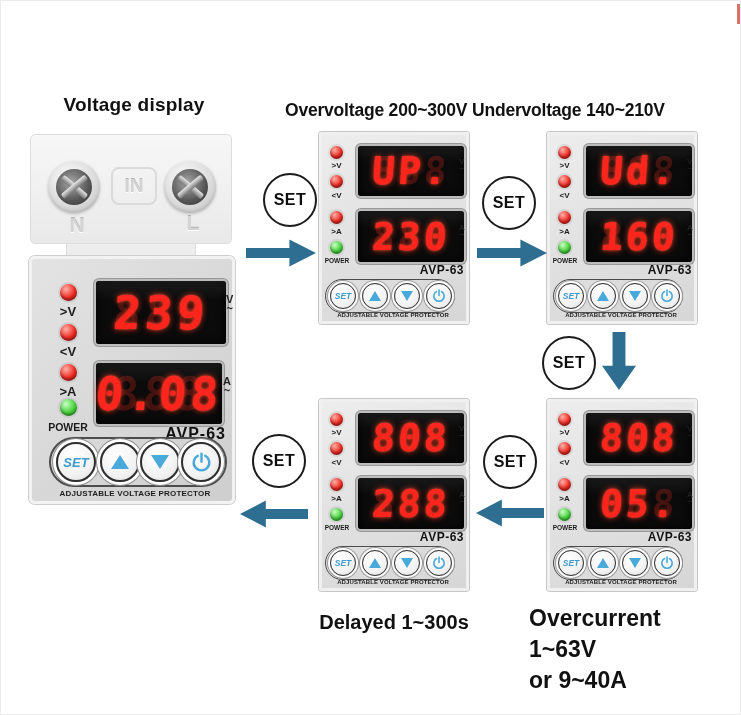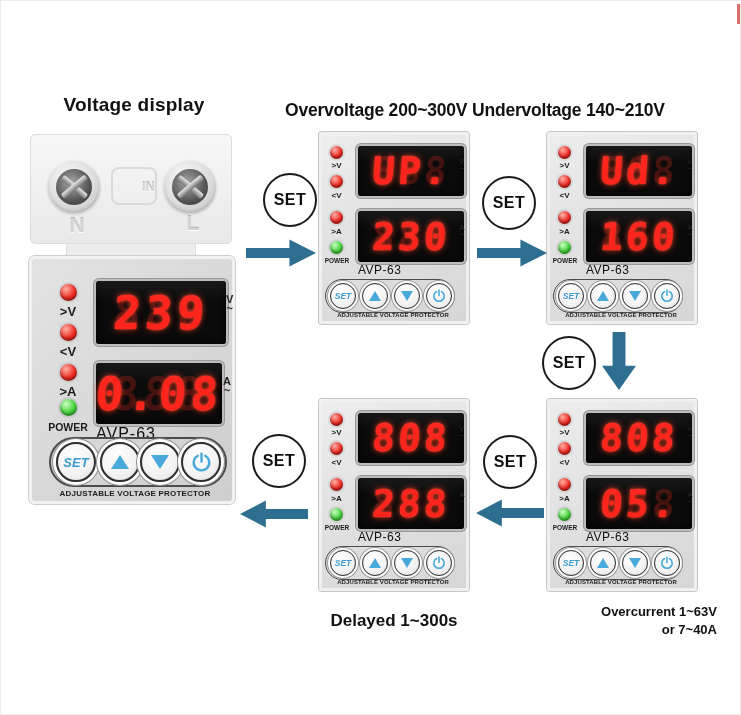--- a/index.html
+++ b/index.html
@@ -8,23 +8,23 @@
     position:relative; width:741px; height:715px; background:#fff;
     font-family:"Liberation Sans", sans-serif; color:#111;
     border:1px solid #ececec; overflow:hidden;
   }
   
   .h-title{position:absolute;left:30px;top:93px;width:206px;text-align:center;
     font-size:19px;font-weight:bold;letter-spacing:.2px;}
   .h-top{position:absolute;left:284px;top:99px;width:450px;font-size:17.5px;
     font-weight:bold;white-space:nowrap;letter-spacing:-.2px;}
   .h-delayed{position:absolute;left:312px;top:610px;width:162px;text-align:center;
-    font-size:17px;font-weight:bold;}
-  .h-oc{position:absolute;left:528px;top:602px;width:188px;text-align:right;
-    font-size:13px;font-weight:bold;line-height:1.35;}
+    font-size:20px;font-weight:bold;}
+  .h-oc{position:absolute;left:528px;top:602px;width:188px;text-align:left;
+    font-size:23px;font-weight:bold;line-height:1.35;}
   
   .setc{position:absolute;width:54px;height:54px;border:2.5px solid #1b1b1b;border-radius:50%;
     background:#fff;display:flex;align-items:center;justify-content:center;
     font-size:16px;font-weight:600;letter-spacing:.5px;color:#0e0e0e;}
   .s1{left:262px;top:172px}.s2{left:481px;top:175px}.s3{left:541px;top:335px}
   .s4{left:482px;top:434px}.s5{left:251px;top:433px}
   
   .arrow{position:absolute;background:#2e6f91;}
   .arrow-right{width:70px;height:32px;
     clip-path:polygon(0 34%,62% 34%,62% 8%,100% 50%,62% 92%,62% 66%,0 66%);}
@@ -43,21 +43,21 @@
   .disp{position:absolute;background:#0b0b0b;border-radius:3px;
     box-shadow:inset 0 0 10px #000,0 0 0 2px #bdbdbd,0 0 0 3px #989898;}
   .disp::after{content:"";position:absolute;inset:0;
     background:linear-gradient(180deg,rgba(255,255,255,.07),transparent 32%);}
   .ghost,.lit{position:absolute;inset:0;display:flex;align-items:center;justify-content:center;
     font-family:"DejaVu Sans Mono",monospace;font-weight:bold;transform:skewX(-4deg);}
   .ghost{color:#431310;}
   .lit{color:#ff241c;text-shadow:0 0 6px rgba(255,60,35,.85),0 0 2px rgba(255,90,60,.9);}
   .unit{position:absolute;font-weight:bold;color:#222;line-height:.85;text-align:center;
     display:flex;flex-direction:column;align-items:center;}
-  .model{position:absolute;text-align:left;font-weight:400;color:#101010;}
+  .model{position:absolute;text-align:right;font-weight:700;color:#101010;}
   .btnrow{position:absolute;border:2px solid #4c4c4c;border-radius:26px;}
   .btn{position:absolute;border-radius:50%;border:2px solid #2f2f2f;
     background:radial-gradient(circle at 40% 33%,#ffffff,#f2f2f2 60%,#dcdcdc);
     box-shadow:0 0 0 3px #fdfdfd,0 0 0 4px #8f8f8f;
     display:flex;align-items:center;justify-content:center;}
   .btxt{font-weight:bold;color:#3d9bcd;font-style:italic;}
   .tri-up,.tri-down{display:block;width:0;height:0;}
   .footerline{position:absolute;text-align:center;font-weight:bold;color:#1d1d1d;}
   .screw{position:absolute;border-radius:50%;
     background:radial-gradient(circle at 40% 33%,#fbfbfb,#dcdcdc 55%,#bfbfbf);
@@ -70,21 +70,21 @@
   .screw .core::after{transform:rotate(-40deg);}
   .emboss{color:#d3d3d3;font-weight:bold;text-shadow:0 1px 0 #fff,0 -1px 0 #b2b2b2;}
   .tframe{position:absolute;border:2px solid #dadada;border-radius:8px;
     display:flex;align-items:center;justify-content:center;}
   
   .mdev{position:absolute;left:25px;top:131px;width:212px;height:458px;}
   .mdev .tblock{position:absolute;left:4px;top:2px;width:202px;height:110px;
     background:linear-gradient(#f7f7f7,#e9e9e9);border:1px solid #ddd;border-radius:5px;}
   .mdev .scr-l{left:17px;top:26px;width:52px;height:52px;}
   .mdev .scr-r{left:133px;top:26px;width:52px;height:52px;}
-  .mdev .inframe{left:80px;top:32px;width:46px;height:38px;font-size:13px;justify-content:flex-end;}
+  .mdev .inframe{left:80px;top:32px;width:46px;height:38px;font-size:19px;}
   .mdev .tn{position:absolute;left:31px;top:78px;width:30px;text-align:center;font-size:21px;}
   .mdev .tl{position:absolute;left:147px;top:76px;width:30px;text-align:center;font-size:21px;}
   .mdev .neck{position:absolute;left:40px;top:112px;width:130px;height:14px;background:#ededed;
     border-left:1px solid #ddd;border-right:1px solid #ddd;}
   .mdev .mbody{position:absolute;left:3px;top:124px;width:206px;height:248px;
     background:linear-gradient(135deg,#e3e3e3,#cecece);border:3px solid #f2f2f2;
     border-radius:6px;box-shadow:0 0 0 1px #cfcfcf;}
   .mdev .led{width:17px;height:17px;}
   .mdev .l1{left:28px;top:25px}.mdev .l2{left:28px;top:65px}
   .mdev .l3{left:28px;top:105px}.mdev .l4{left:28px;top:140px}
@@ -406,17 +406,17 @@
 
   <div class="arrow arrow-right a1"></div>
   <div class="arrow arrow-right a2"></div>
   <div class="arrow arrow-down a3"></div>
   <div class="arrow arrow-left a4"></div>
   <div class="arrow arrow-left a5"></div>
 
   <div class="h-delayed">Delayed 1~300s</div>
   <div class="h-oc">
     <div>Overcurrent 1~63V</div>
-    <div>or 7~40A</div>
+    <div>or 9~40A</div>
   </div>
 
   <div class="artifact"></div>
 </div>
 
 </body></html>

